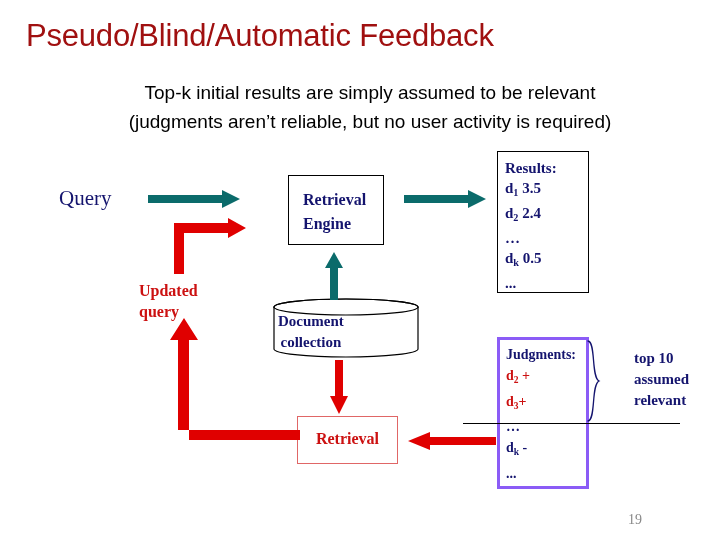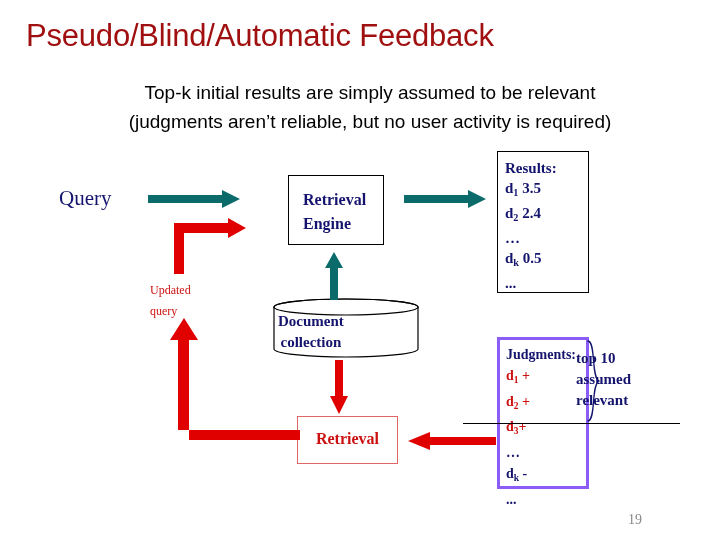--- a/index.html
+++ b/index.html
@@ -54,25 +54,25 @@
     left: 59px;
     top: 186px;
     font-family: "Liberation Serif", serif;
     font-size: 21px;
     color: #14146e;
     white-space: nowrap;
   }
 
   .lbl-updated {
     position: absolute;
-    left: 150px;
+    left: 139px;
     top: 280px;
     font-family: "Liberation Serif", serif;
-    font-size: 12px;
-    font-weight: normal;
+    font-size: 16px;
+    font-weight: bold;
     color: #cc1111;
     line-height: 21px;
     white-space: nowrap;
   }
 
   
   .box-retrieval {
     position: absolute;
     left: 288px;
     top: 175px;
@@ -189,21 +189,21 @@
   
   .brace {
     position: absolute;
     left: 585px;
     top: 339px;
     width: 18px;
     height: 84px;
   }
   .callout {
     position: absolute;
-    left: 576px;
+    left: 634px;
     top: 348px;
     font-family: "Liberation Serif", serif;
     font-size: 15px;
     font-weight: bold;
     color: #14146e;
     line-height: 21px;
     white-space: nowrap;
   }
 
   
@@ -302,24 +302,20 @@
       <div>
         <span>...</span>
       </div>
     </div>
   </div>
 
   <div class="box-judg">
     <div class="lines">
       <div>Judgments:</div>
       <div class="r">
-        <span>d</span><sub>1</sub>
-        <span>+</span>
-      </div>
-      <div class="r">
         <span>d</span><sub>2</sub>
         <span>+</span>
       </div>
       <div class="r">
         <span>d</span><sub>3</sub><span>+</span>
       </div>
       <div>
         <span>…</span>
       </div>
       <div>

